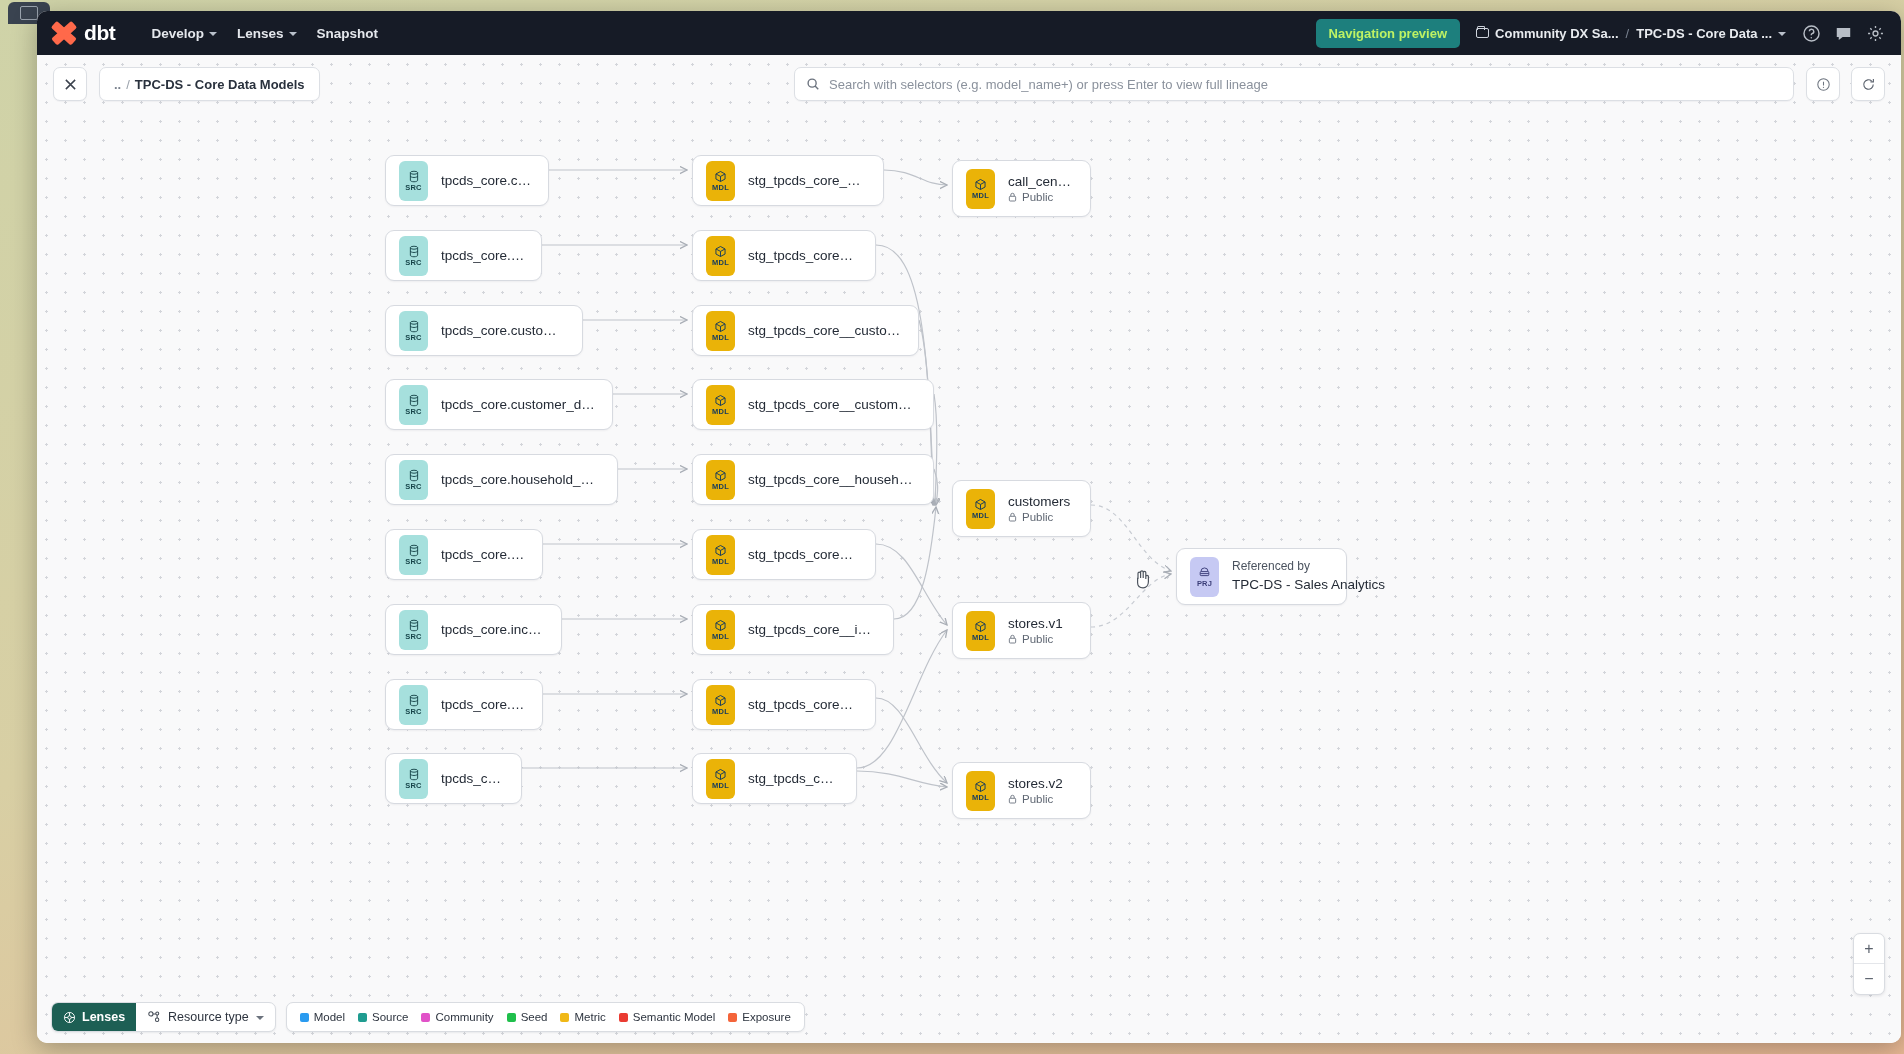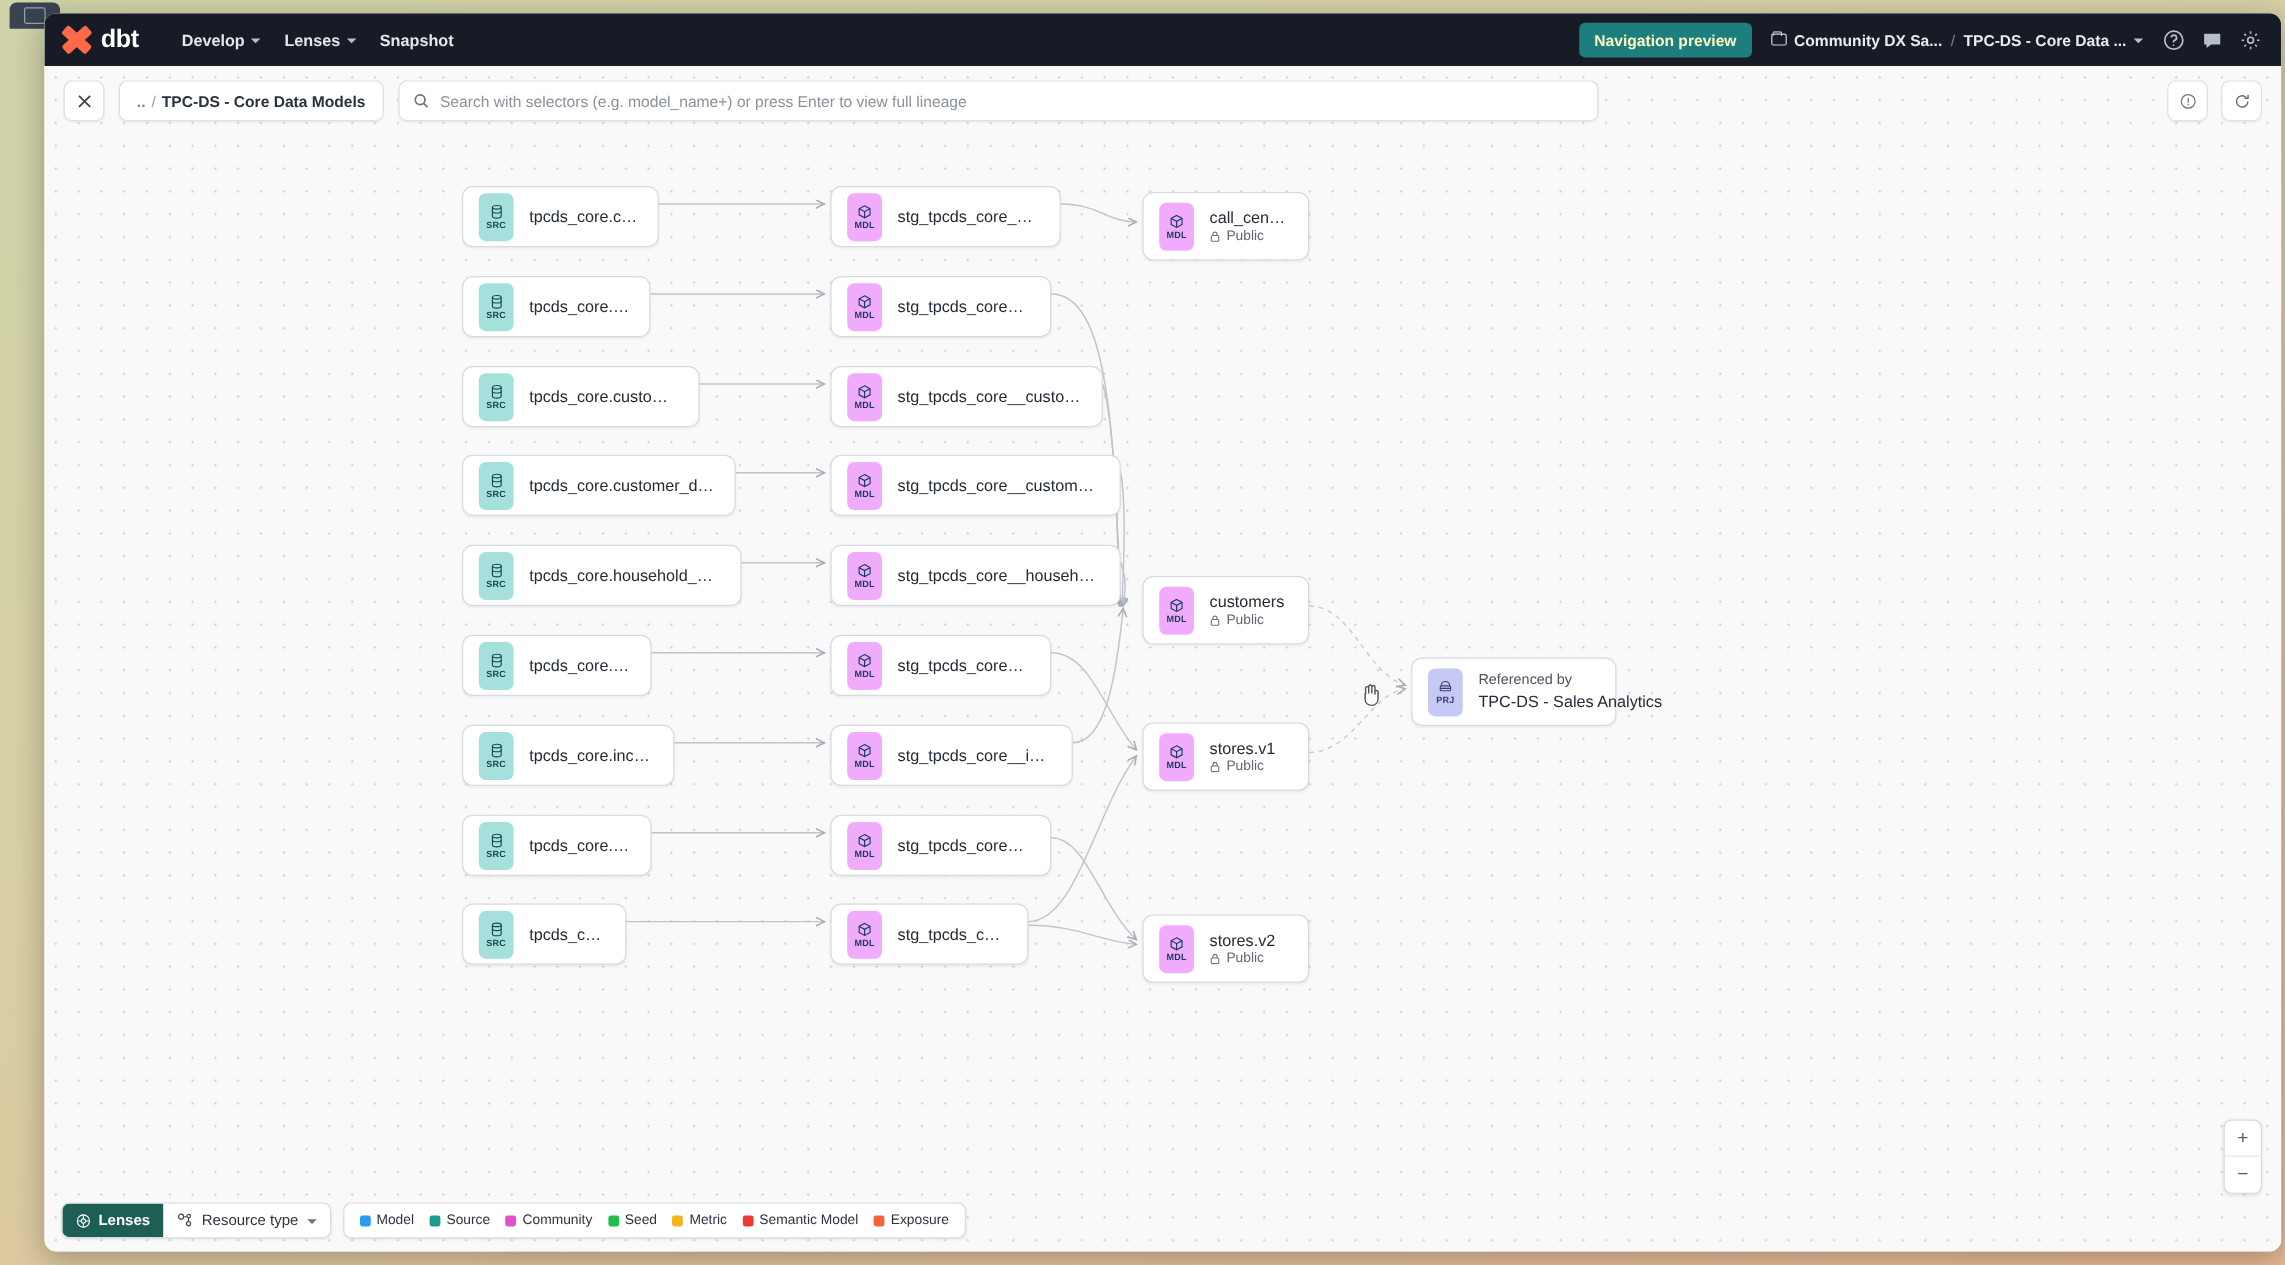--- a/index.html
+++ b/index.html
@@ -58,21 +58,21 @@
     font-size: 13.5px; font-weight: 600; color: #e4e7ec;
     padding: 6px 10px; border-radius: 5px; cursor: pointer; justify-content: center;
   }
   .caret {
     width:0;height:0;border-left:4px solid transparent;border-right:4px solid transparent;
     border-top:4.5px solid #b9c0ca; margin-top:1px;
   }
   .nav-spacer { flex: 1; }
 
   .pill-preview {
-    background: #1d7f7d; color:#fef9c3; font-size: 13px; font-weight: 600;
+    background: #1d7f7d; color:#bef264; font-size: 13px; font-weight: 600;
     padding: 7px 13px; border-radius: 5px; cursor: pointer; margin-right: 16px;
   }
   .breadcrumb { display:flex; align-items:center; gap:7px; font-size:13px; font-weight:600; color:#e8ebef; }
   .bc-sep { color:#7b8492; font-weight:400; }
   .bc-item { display:flex; align-items:center; gap:6px; cursor:pointer; }
   .folder-ico {
     width:13px; height:10px; border:1.4px solid #cfd5dd; border-radius:1.5px 2px 2px 2px;
     position:relative;
   }
   .folder-ico::before {
@@ -95,21 +95,21 @@
   }
   .crumb-btn {
     height: 34px; background:#fff; border:1px solid #dcdfe4; border-radius:7px;
     display:flex; align-items:center; padding: 0 14px; cursor:pointer;
     font-size: 13px; font-weight: 600; color:#29313d;
     box-shadow: 0 1px 1px rgba(16,24,40,.04);
   }
   .crumb-dots { color:#7a828e; font-weight:600; margin-right:5px; }
   .crumb-slash { color:#9aa1ab; margin-right:5px; font-weight:400; }
 
-  #search-wrap { flex:1; display:flex; justify-content:flex-start; }
+  #search-wrap { flex:1; display:flex; justify-content:flex-end; }
   #searchbar {
     width: 1000px; height: 34px; background:#fff;
     border:1px solid #dcdfe4; border-radius:7px;
     display:flex; align-items:center; gap:9px; padding: 0 11px;
     box-shadow: 0 1px 1px rgba(16,24,40,.04);
   }
   #searchbar input {
     flex:1; border:none; outline:none; font-size:13px; color:#2a313c;
     font-family: "Liberation Sans", sans-serif; background:transparent;
   }
@@ -138,21 +138,21 @@
     cursor: pointer;
     z-index: 5;
   }
   .node-icon {
     width: 29px; height: 40px; border-radius: 6px; flex: 0 0 29px;
     display:flex; flex-direction:column; align-items:center; justify-content:center;
     margin-right: 13px;
   }
   .node-icon .tag { font-size: 7.5px; font-weight:700; letter-spacing:.2px; line-height:1; margin-top:1.5px; }
   .ic-src { background:#a6e0dd; color:#17454a; }
-  .ic-mdl { background:#f0abfc; color:#143a5e; }
+  .ic-mdl { background:#eab308; color:#143a5e; }
   .ic-prj { background:#c6c9f3; color:#3a3d78; }
   .node-body { min-width:0; display:flex; flex-direction:column; gap:2px; }
   .node-label {
     font-size: 13.5px; color: #242b36; white-space:nowrap;
     overflow:hidden; text-overflow:ellipsis;
   }
   .node-sub { display:flex; align-items:center; gap:5px; font-size:11.5px; color:#5e6672; }
   .node-kicker { font-size:12px; color:#4b535f; line-height:1.25; }
   .node-title2 { font-size:13.5px; color:#242b36; line-height:1.3; white-space:nowrap; }
   .lock-ico { width:9px; height:10px; flex:0 0 9px; }

